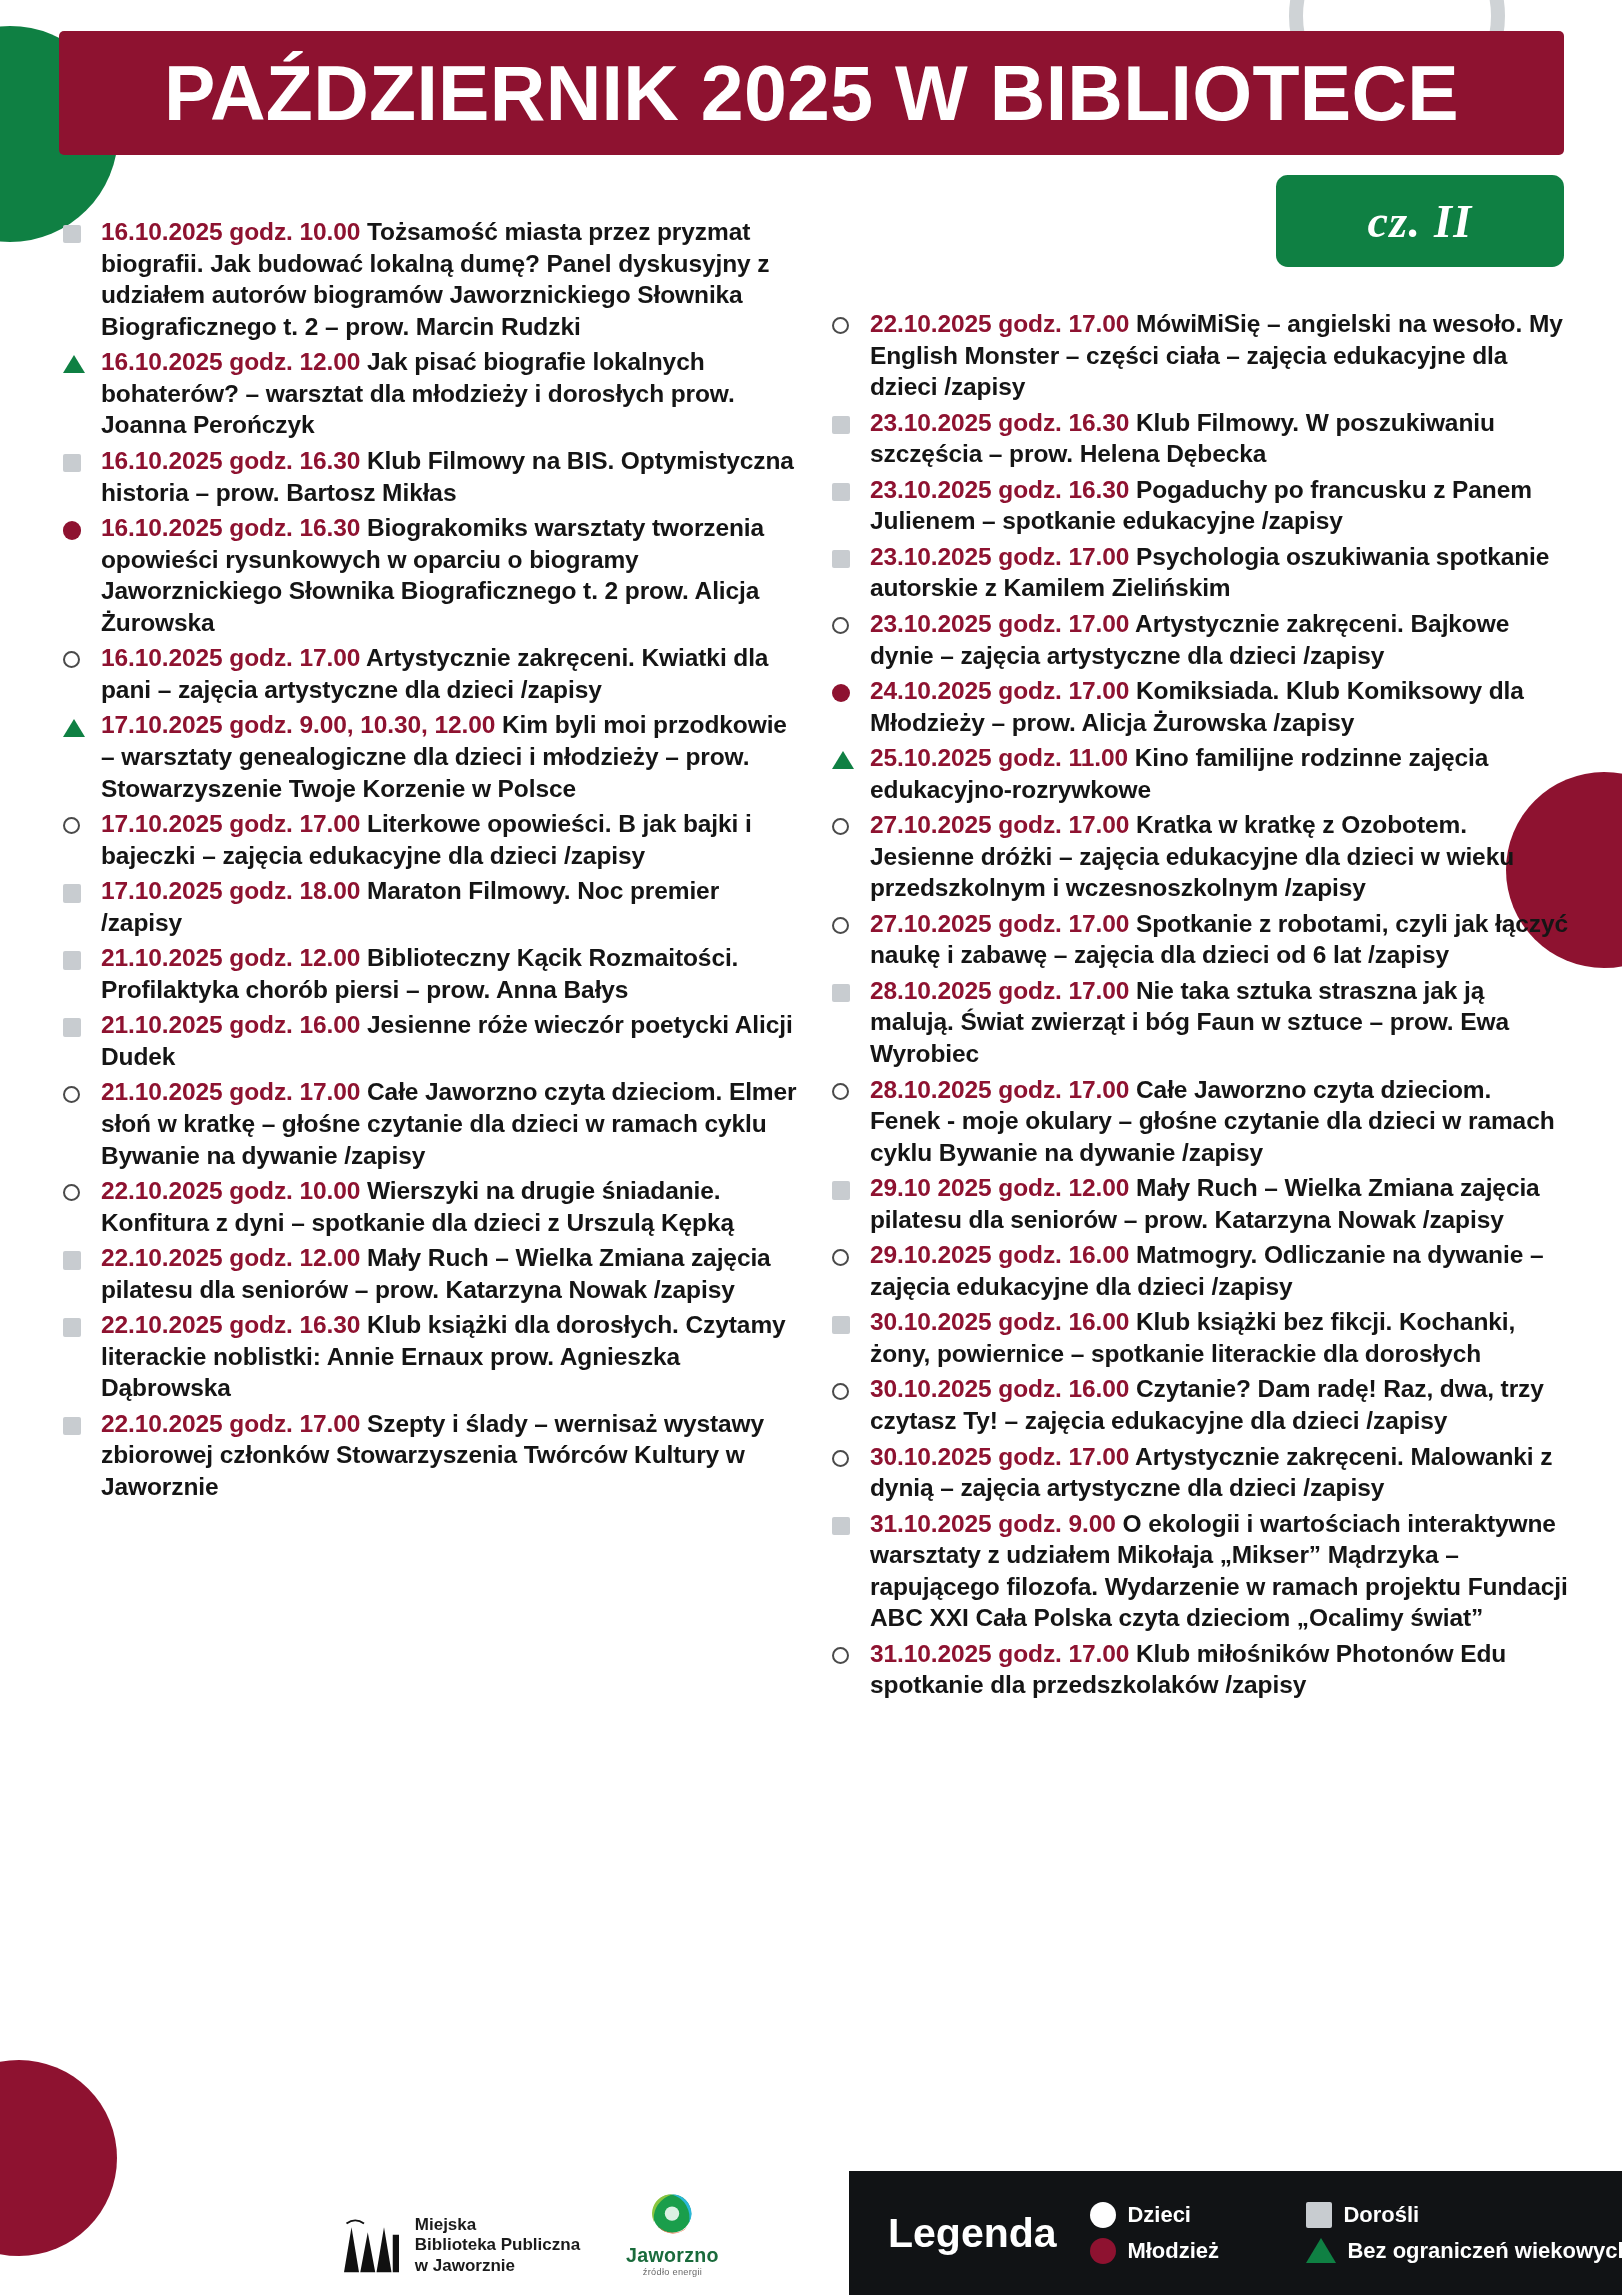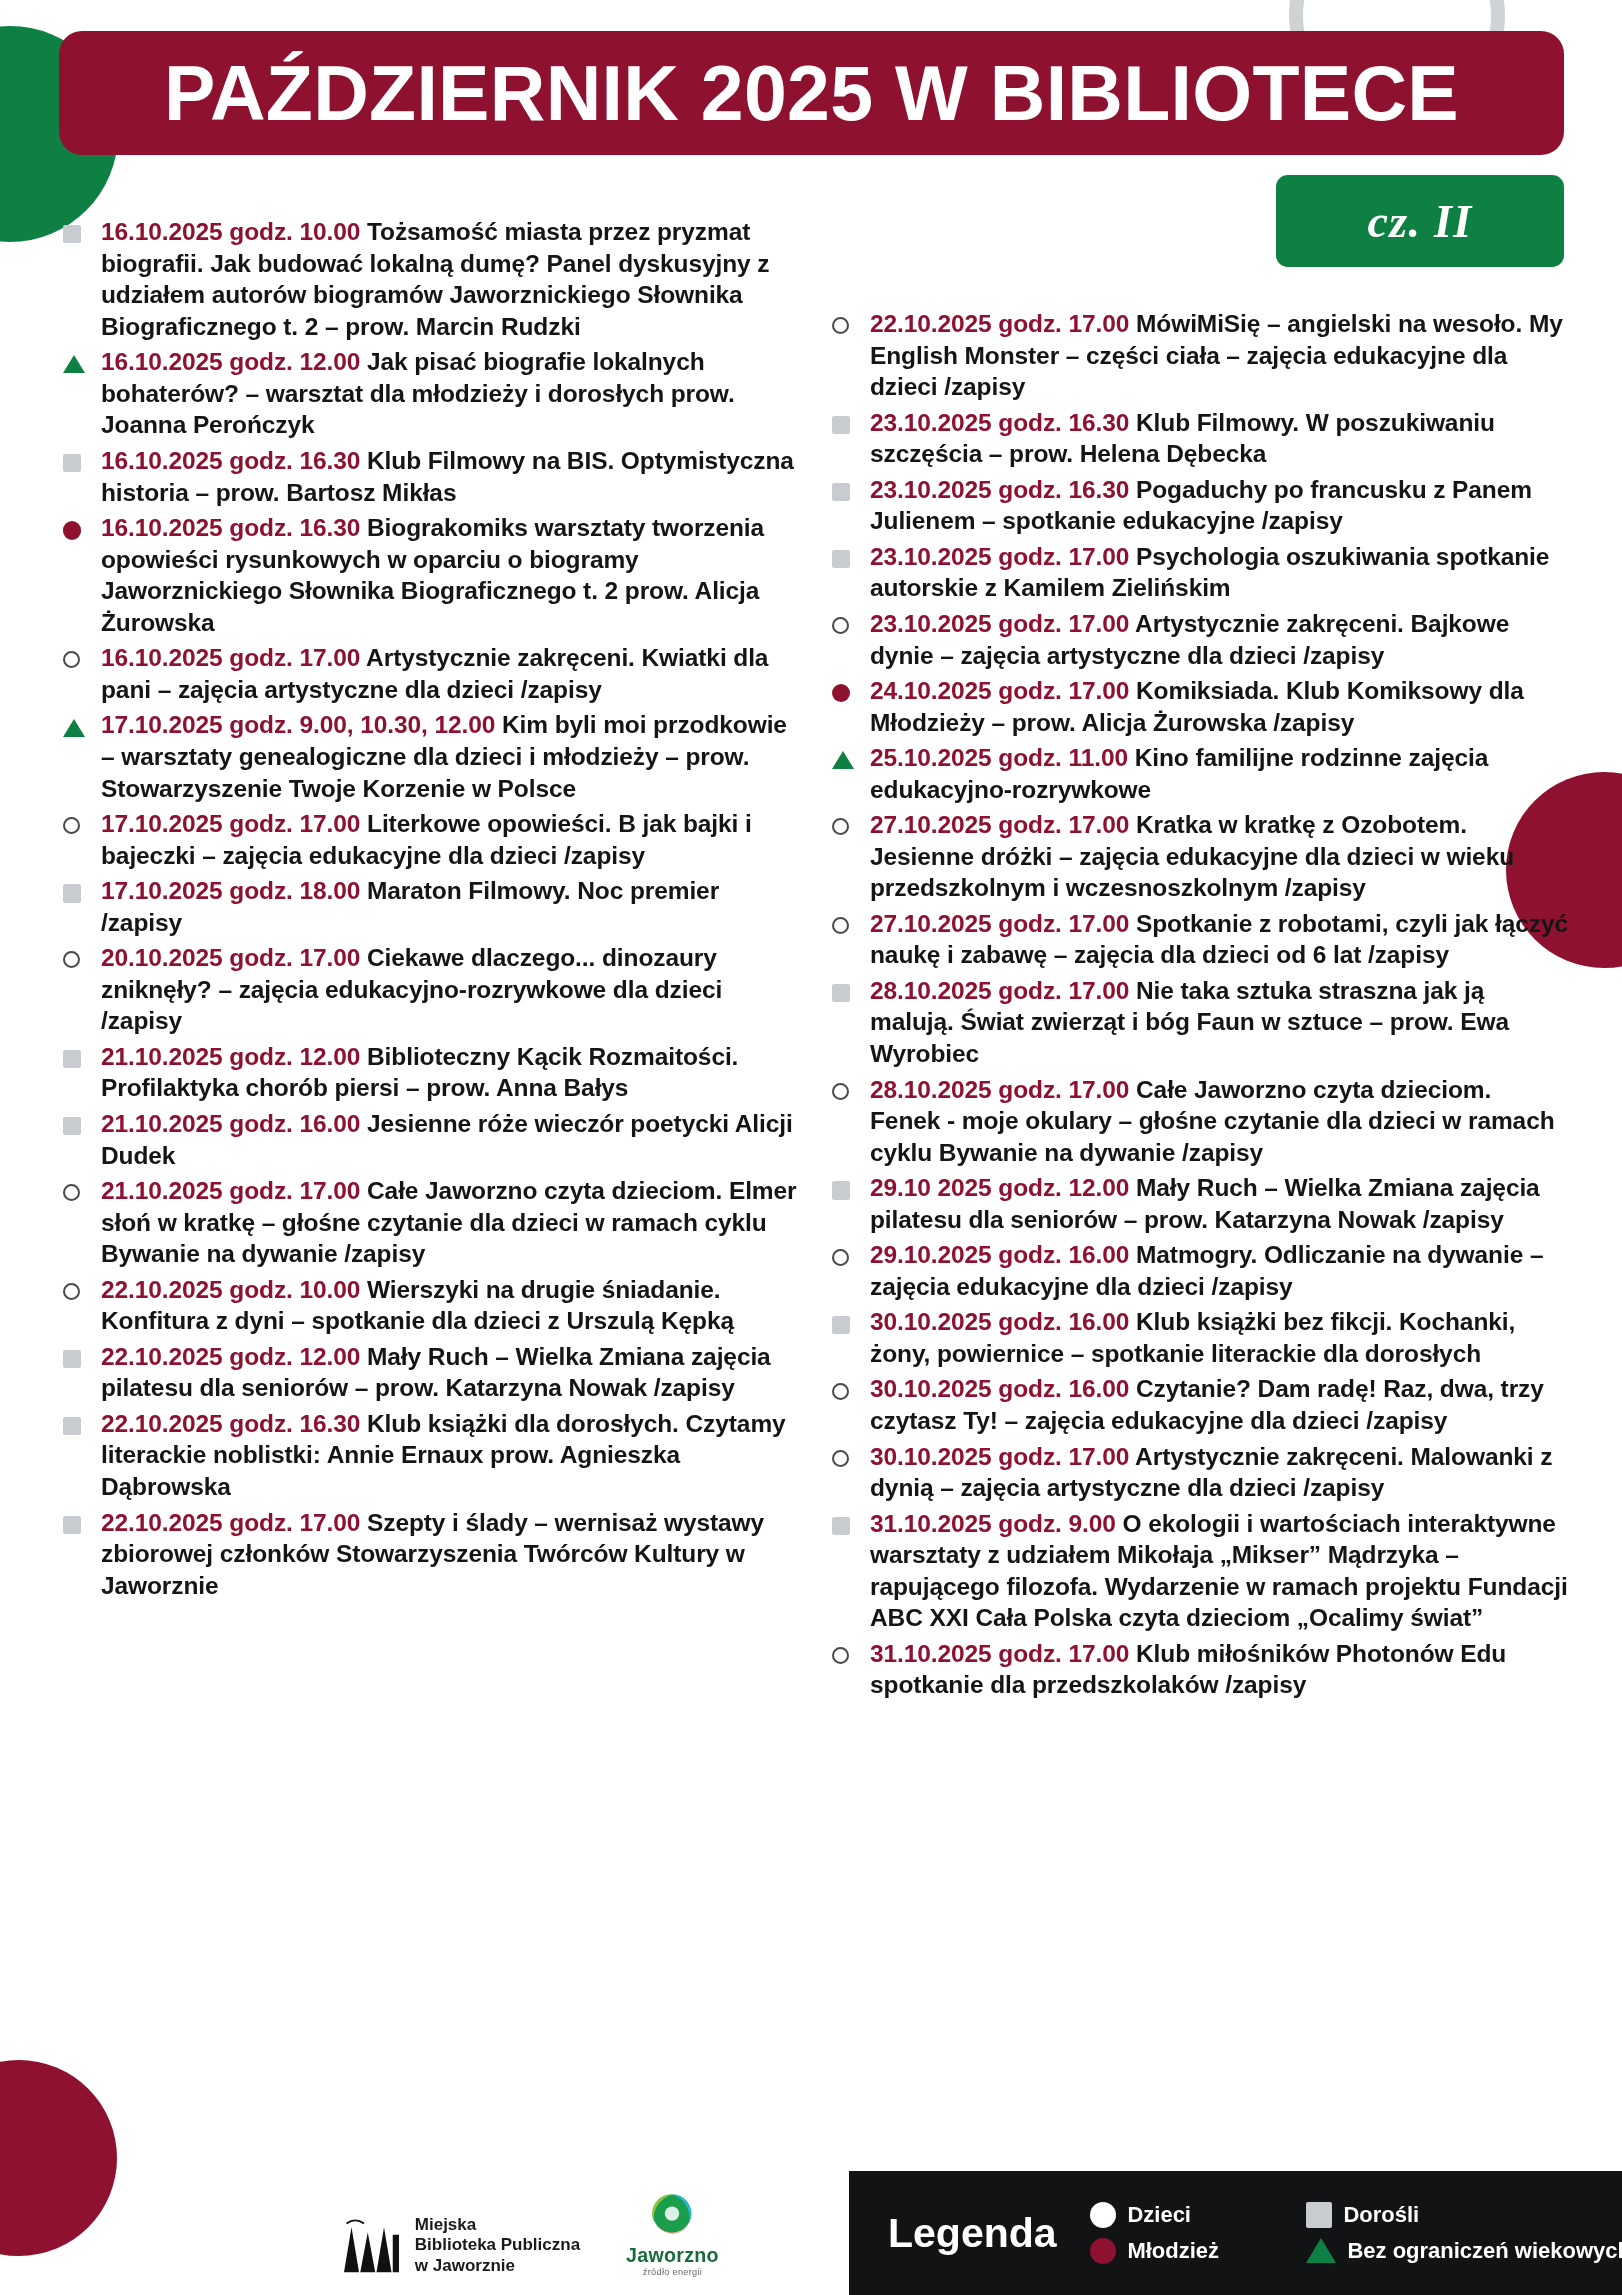--- a/index.html
+++ b/index.html
@@ -43,21 +43,21 @@
     border-radius: 50%;
     background: #8e1230;
   }
 
   
   .title-bar {
     position: absolute;
     left: 59px; top: 31px;
     width: 1505px; height: 124px;
     background: #8e1230;
-    border-radius: 23px;
+    border-radius: 5px;
     display: flex; align-items: center; justify-content: center;
     z-index: 3;
   }
   .title-bar .title {
     color: #ffffff;
     font-size: 77px;
     font-weight: 700;
     letter-spacing: 0.3px;
     line-height: 1;
     white-space: nowrap;
@@ -254,26 +254,20 @@
           <span class="marker">
             <span class="m-shape m-circle-white"></span>
           </span>
           <div class="etext"><span class="when">17.10.2025 godz. 17.00 </span><span class="what">Literkowe opowieści. B jak bajki i bajeczki – zajęcia edukacyjne dla dzieci /zapisy</span></div>
         </div>
         <div class="event">
           <span class="marker">
             <span class="m-shape m-square-grey"></span>
           </span>
           <div class="etext"><span class="when">17.10.2025 godz. 18.00 </span><span class="what">Maraton Filmowy. Noc premier /zapisy</span></div>
-        </div>
-        <div class="event">
-          <span class="marker">
-            <span class="m-shape m-circle-white"></span>
-          </span>
-          <div class="etext"><span class="when">20.10.2025 godz. 17.00 </span><span class="what">Ciekawe dlaczego... dinozaury zniknęły? – zajęcia edukacyjno-rozrywkowe dla dzieci /zapisy</span></div>
         </div>
         <div class="event">
           <span class="marker">
             <span class="m-shape m-square-grey"></span>
           </span>
           <div class="etext"><span class="when">21.10.2025 godz. 12.00 </span><span class="what">Biblioteczny Kącik Rozmaitości. Profilaktyka chorób piersi – prow. Anna Bałys</span></div>
         </div>
         <div class="event">
           <span class="marker">
             <span class="m-shape m-square-grey"></span>

